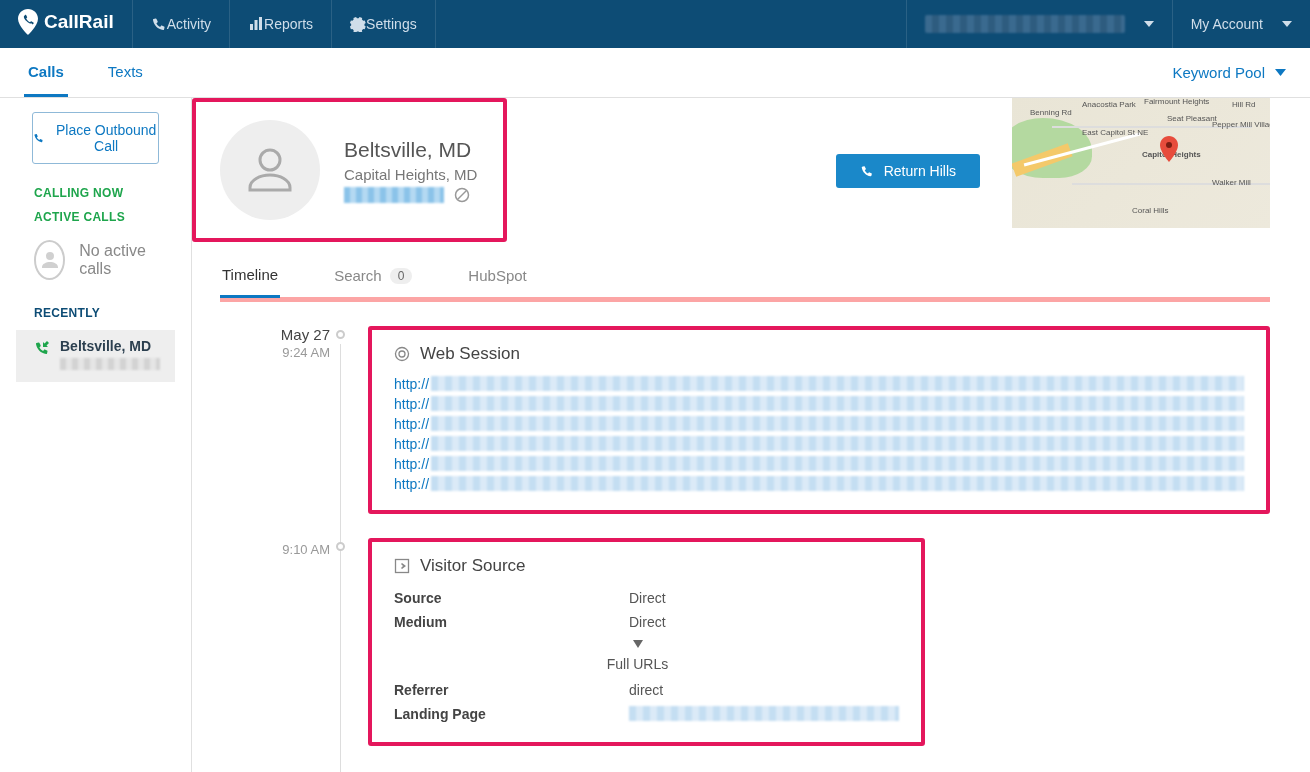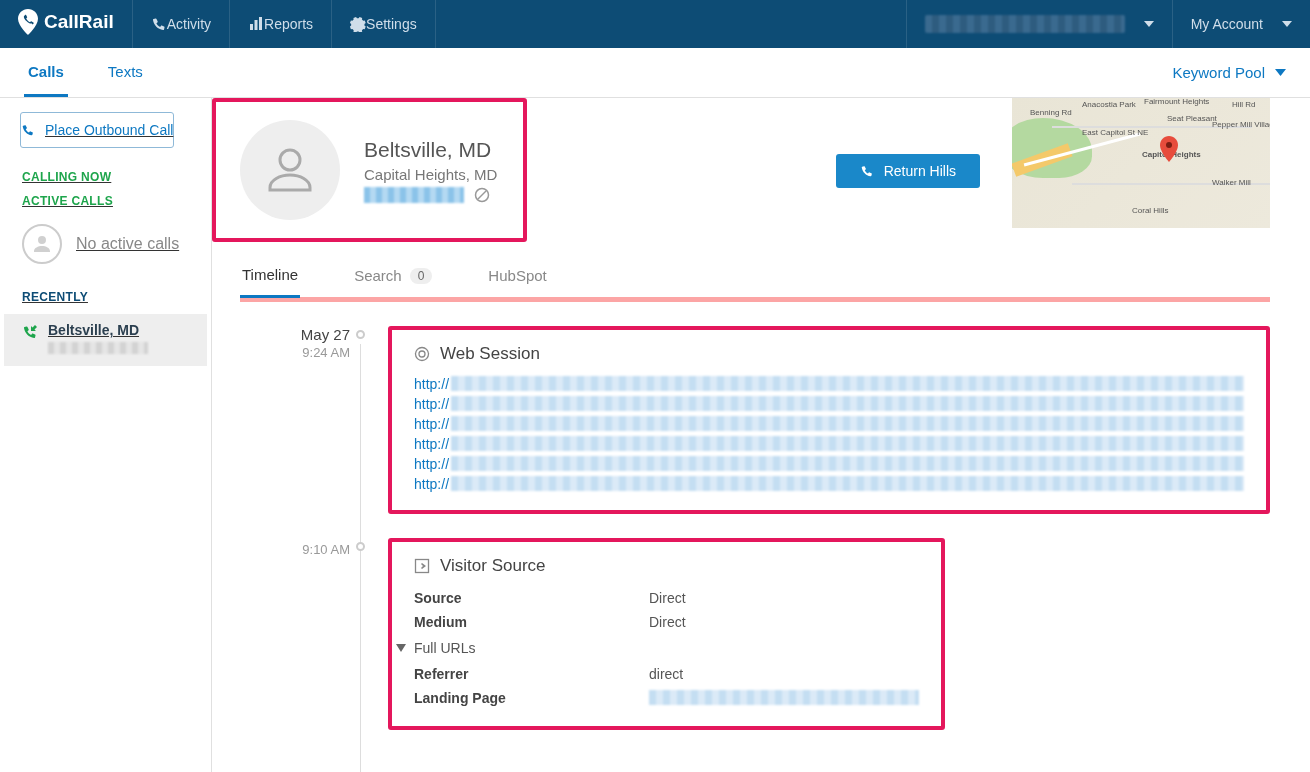--- a/index.html
+++ b/index.html
@@ -19,21 +19,21 @@
 .subnav { height: 50px; border-bottom: 1px solid #e0e0e0; display: flex; align-items: stretch; padding: 0 24px; }
 .subtab { display: flex; align-items: center; padding: 0 4px; margin-right: 36px; color: #0d78c2; font-size: 15px; cursor: pointer; border-bottom: 3px solid transparent; font-weight: 500; }
 .subtab.active { border-bottom-color: #0d78c2; font-weight: 600; }
 .subnav-spacer { flex: 1; }
 .keyword-pool { display: flex; align-items: center; gap: 10px; color: #0d78c2; font-size: 15px; cursor: pointer; font-weight: 500; }
 
 
 .main { display: flex; height: calc(100% - 98px); }
 
 
-.sidebar { width: 212px; border-right: 1px solid #e0e0e0; padding: 14px 4px; overflow-y: auto; text-decoration: underline; }
+.sidebar { width: 192px; border-right: 1px solid #e0e0e0; padding: 14px 16px; overflow-y: auto; }
 .outbound-btn { margin: 0 16px 22px 16px; padding: 9px 0; border: 1px solid #8fb9d8; border-radius: 3px; background: #fff; color: #0d78c2; font-size: 14px; display: flex; align-items: center; justify-content: center; gap: 10px; cursor: pointer; font-weight: 500; }
 .sect-head { color: #1ea54c; font-size: 12px; font-weight: 700; letter-spacing: 0.3px; padding: 0 18px 10px 18px; }
 .sect-head.recent { color: #0d4c75; }
 .empty-row { display: flex; align-items: center; gap: 14px; padding: 6px 18px 26px 18px; color: #888; }
 .avatar-sm-outline { width: 40px; height: 40px; border-radius: 50%; border: 2px solid #ccc; display: flex; align-items: center; justify-content: center; }
 .avatar-sm-outline svg { opacity: 0.45; }
 .call-item { padding: 8px 18px 12px 44px; position: relative; cursor: pointer; }
 .call-item.selected { background: #eee; }
 .call-item .ci-title { color: #2b3f4f; font-size: 14px; font-weight: 600; }
 .call-item .ci-blur { margin-top: 4px; width: 100px; height: 12px; background: repeating-linear-gradient(90deg, #d3d3d3 0 6px, #e5e5e5 6px 12px); filter: blur(1px); }
@@ -75,21 +75,21 @@
 
 .tl-card { margin-left: 148px; border: 4px solid #e4175c; border-radius: 3px; padding: 14px 22px 16px 22px; }
 .tl-card h3 { display: flex; align-items: center; gap: 10px; font-size: 17px; color: #444; font-weight: 500; margin-bottom: 10px; }
 .tl-card .link-row { color: #0d78c2; font-size: 14px; padding: 2px 0; display: flex; }
 .link-blur { flex: 1; height: 15px; margin-left: 2px; background: repeating-linear-gradient(90deg, #c4def2 0 7px, #dbeaf7 7px 14px); filter: blur(1px); }
 .tl-card.vs { width: 557px; }
 .vs-row { display: flex; padding: 4px 0; }
 .vs-row .k { width: 235px; color: #444; font-size: 14px; font-weight: 600; }
 .vs-row .v { color: #555; font-size: 14px; }
 .vs-row .vblur { width: 270px; height: 15px; background: repeating-linear-gradient(90deg, #c4def2 0 7px, #dbeaf7 7px 14px); filter: blur(1px); }
-.vs-expand { display: flex; align-items: center; gap: 8px; color: #555; font-size: 14px; padding: 6px 0; font-weight: 500; margin-left: -18px; }
+.vs-expand { display: flex; align-items: center; gap: 8px; color: #555; font-size: 14px; padding: 6px 0; font-weight: 500; margin-left: -18px; flex-direction: column; }
 
 svg { display: block; }
 </style>
 </head>
 <body>
 
 <div class="topnav">
   <div class="logo">
     <svg width="20" height="26" viewBox="0 0 20 26">
         <path fill="#fff" d="M10 0C4.5 0 0 4.4 0 9.8 0 17 10 26 10 26s10-9 10-16.2C20 4.4 15.5 0 10 0zm3.5 14.3c-.5.5-2.4.4-5.1-2.3-2.7-2.7-2.8-4.6-2.3-5.1l1-1c.3-.3.8-.2 1 .2l1 1.8c.2.3.1.7-.2.9l-.5.4c-.2.2-.2.5 0 .8.3.5.9 1.2 1.4 1.7.5.5 1.2 1.1 1.7 1.4.3.2.6.2.8 0l.4-.5c.2-.3.6-.4.9-.2l1.8 1c.4.2.5.7.2 1l-1.1 1z"></path>

